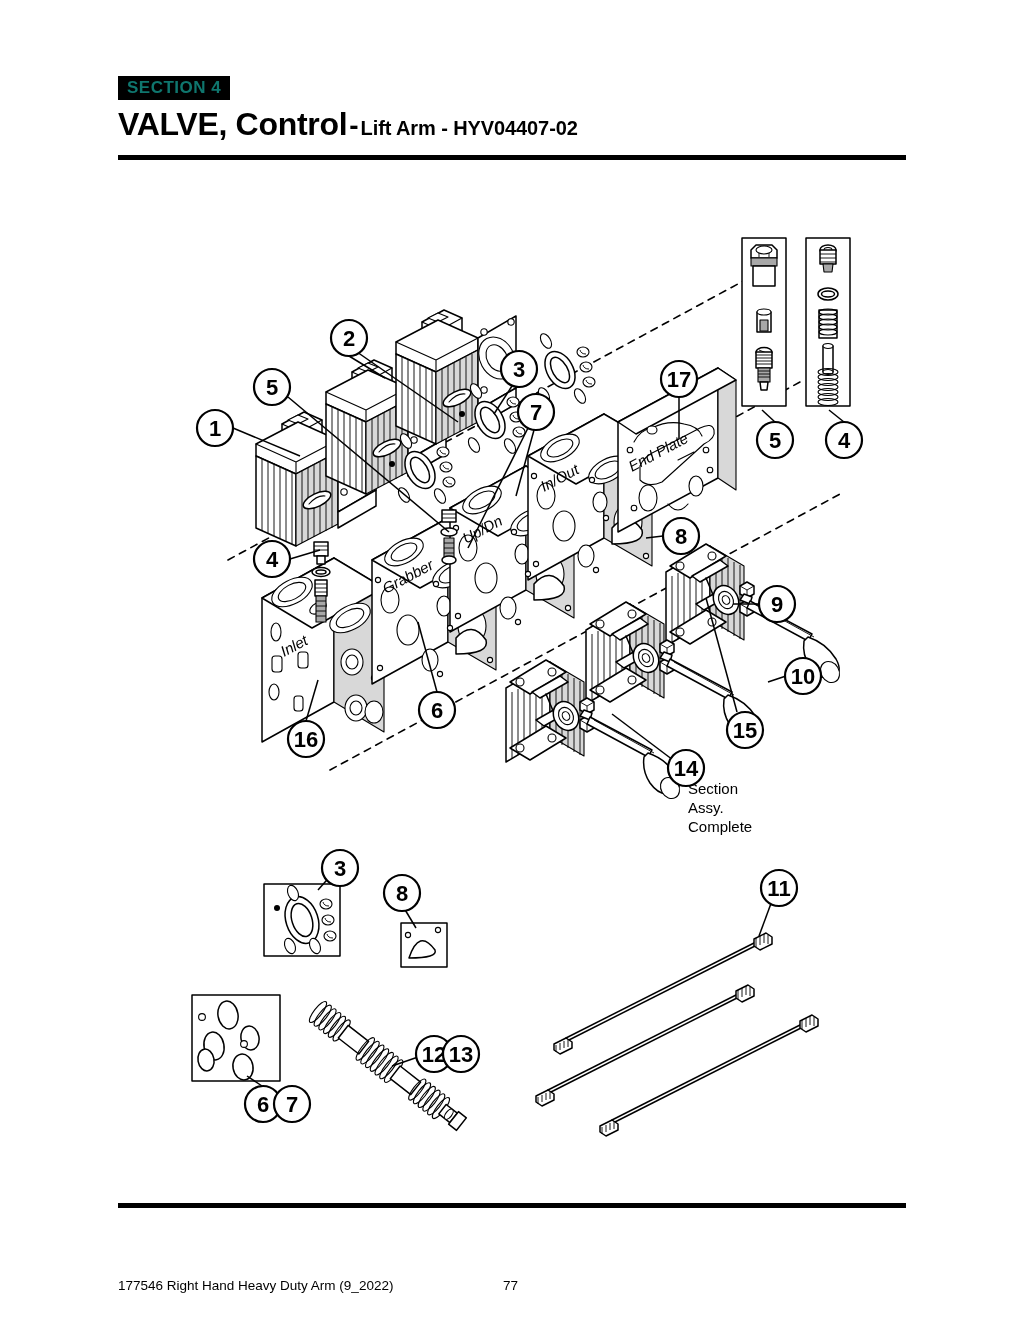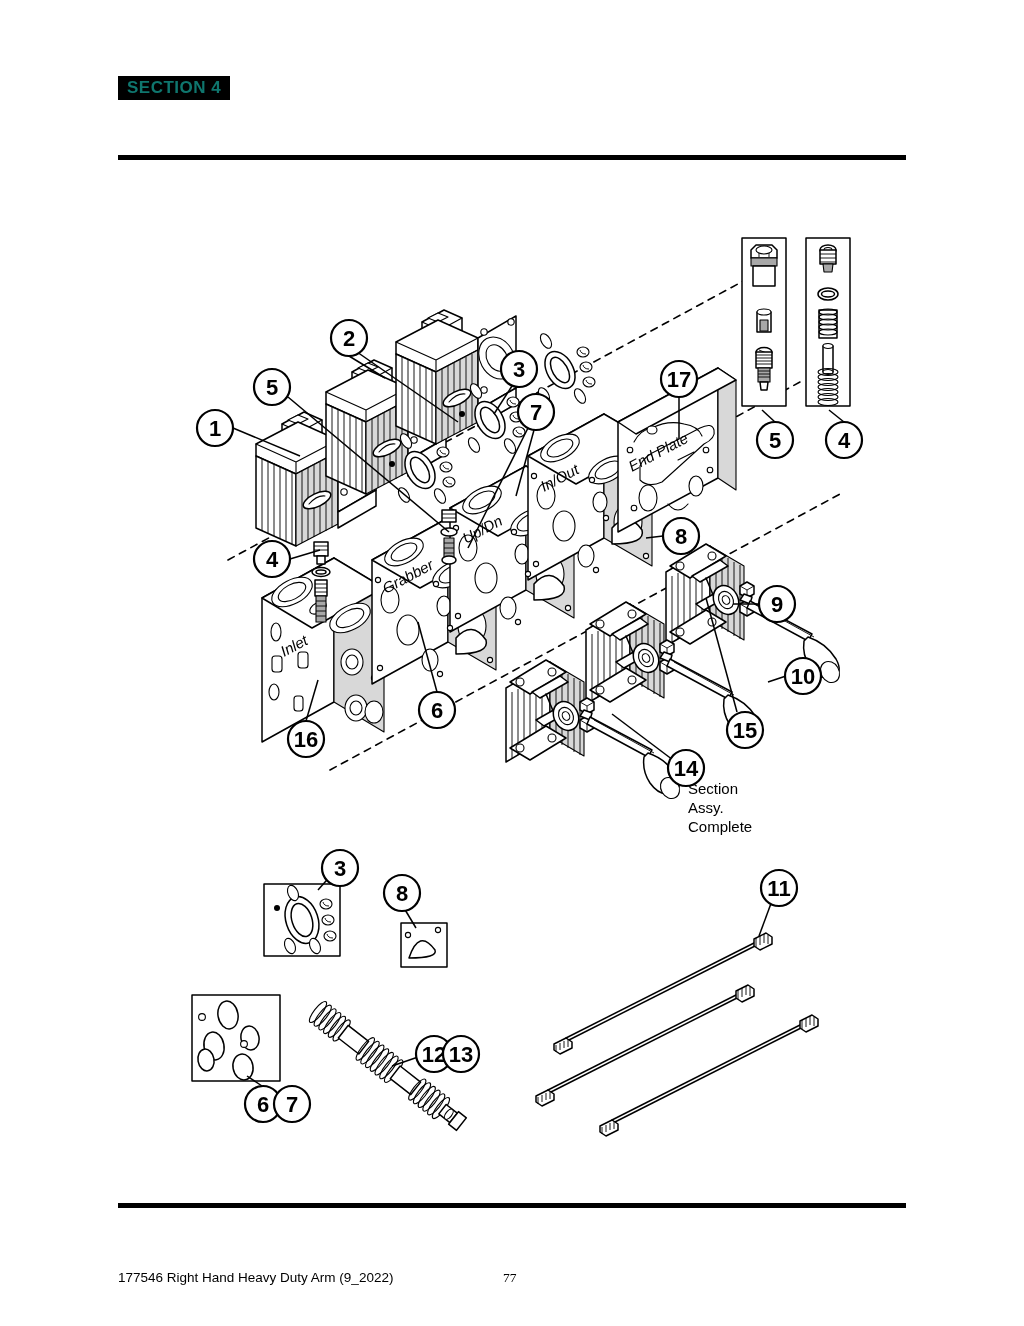--- a/index.html
+++ b/index.html
@@ -67,42 +67,45 @@
   #rule-bot  { top: 1203px; }
 
   
   #footer {
     position: absolute;
     left: 118px;
     top: 1262px;
     width: 790px;
     font-size: 13.5px;
   }
-  #footer-doc { position: absolute; left: 0; top: 8px; white-space: nowrap; }
-  #footer-page { position: absolute; left: 385px; top: 8px; font-family: Liberation Serif, serif; }
+  #footer-doc { position: absolute; left: 0; top: 16px; white-space: nowrap; }
+  #footer-page { position: absolute; left: 385px; top: 16px; }
 
   
   #drawing {
     position: absolute;
     left: 0;
     top: 160px;
     width: 1024px;
     height: 1040px;
   }
   #drawing svg { display: block; }
 
   
 </style>
 </head>
 <body>
 
 <div id="page">
 
   <div id="header-block">
     <div id="section-badge">SECTION  4</div>
+    <div id="title-line">
+      <span id="title-main">VALVE, Control</span><span id="title-dash">-</span><span id="title-sub">Lift Arm - HYV04407-02</span>
+    </div>
   </div>
   <div class="rule" id="rule-top"></div>
 
   <div id="drawing">
   <svg width="1024" height="1040" viewBox="0 0 1024 1040" xmlns="http://www.w3.org/2000/svg">
     <defs>
       <style>
         .ln   { fill:none; stroke:#000; stroke-width:1.5; stroke-linejoin:round; stroke-linecap:round; }
         .lnT  { fill:none; stroke:#000; stroke-width:1.1; stroke-linejoin:round; stroke-linecap:round; }
         .lnH  { fill:none; stroke:#000; stroke-width:0.9; }

